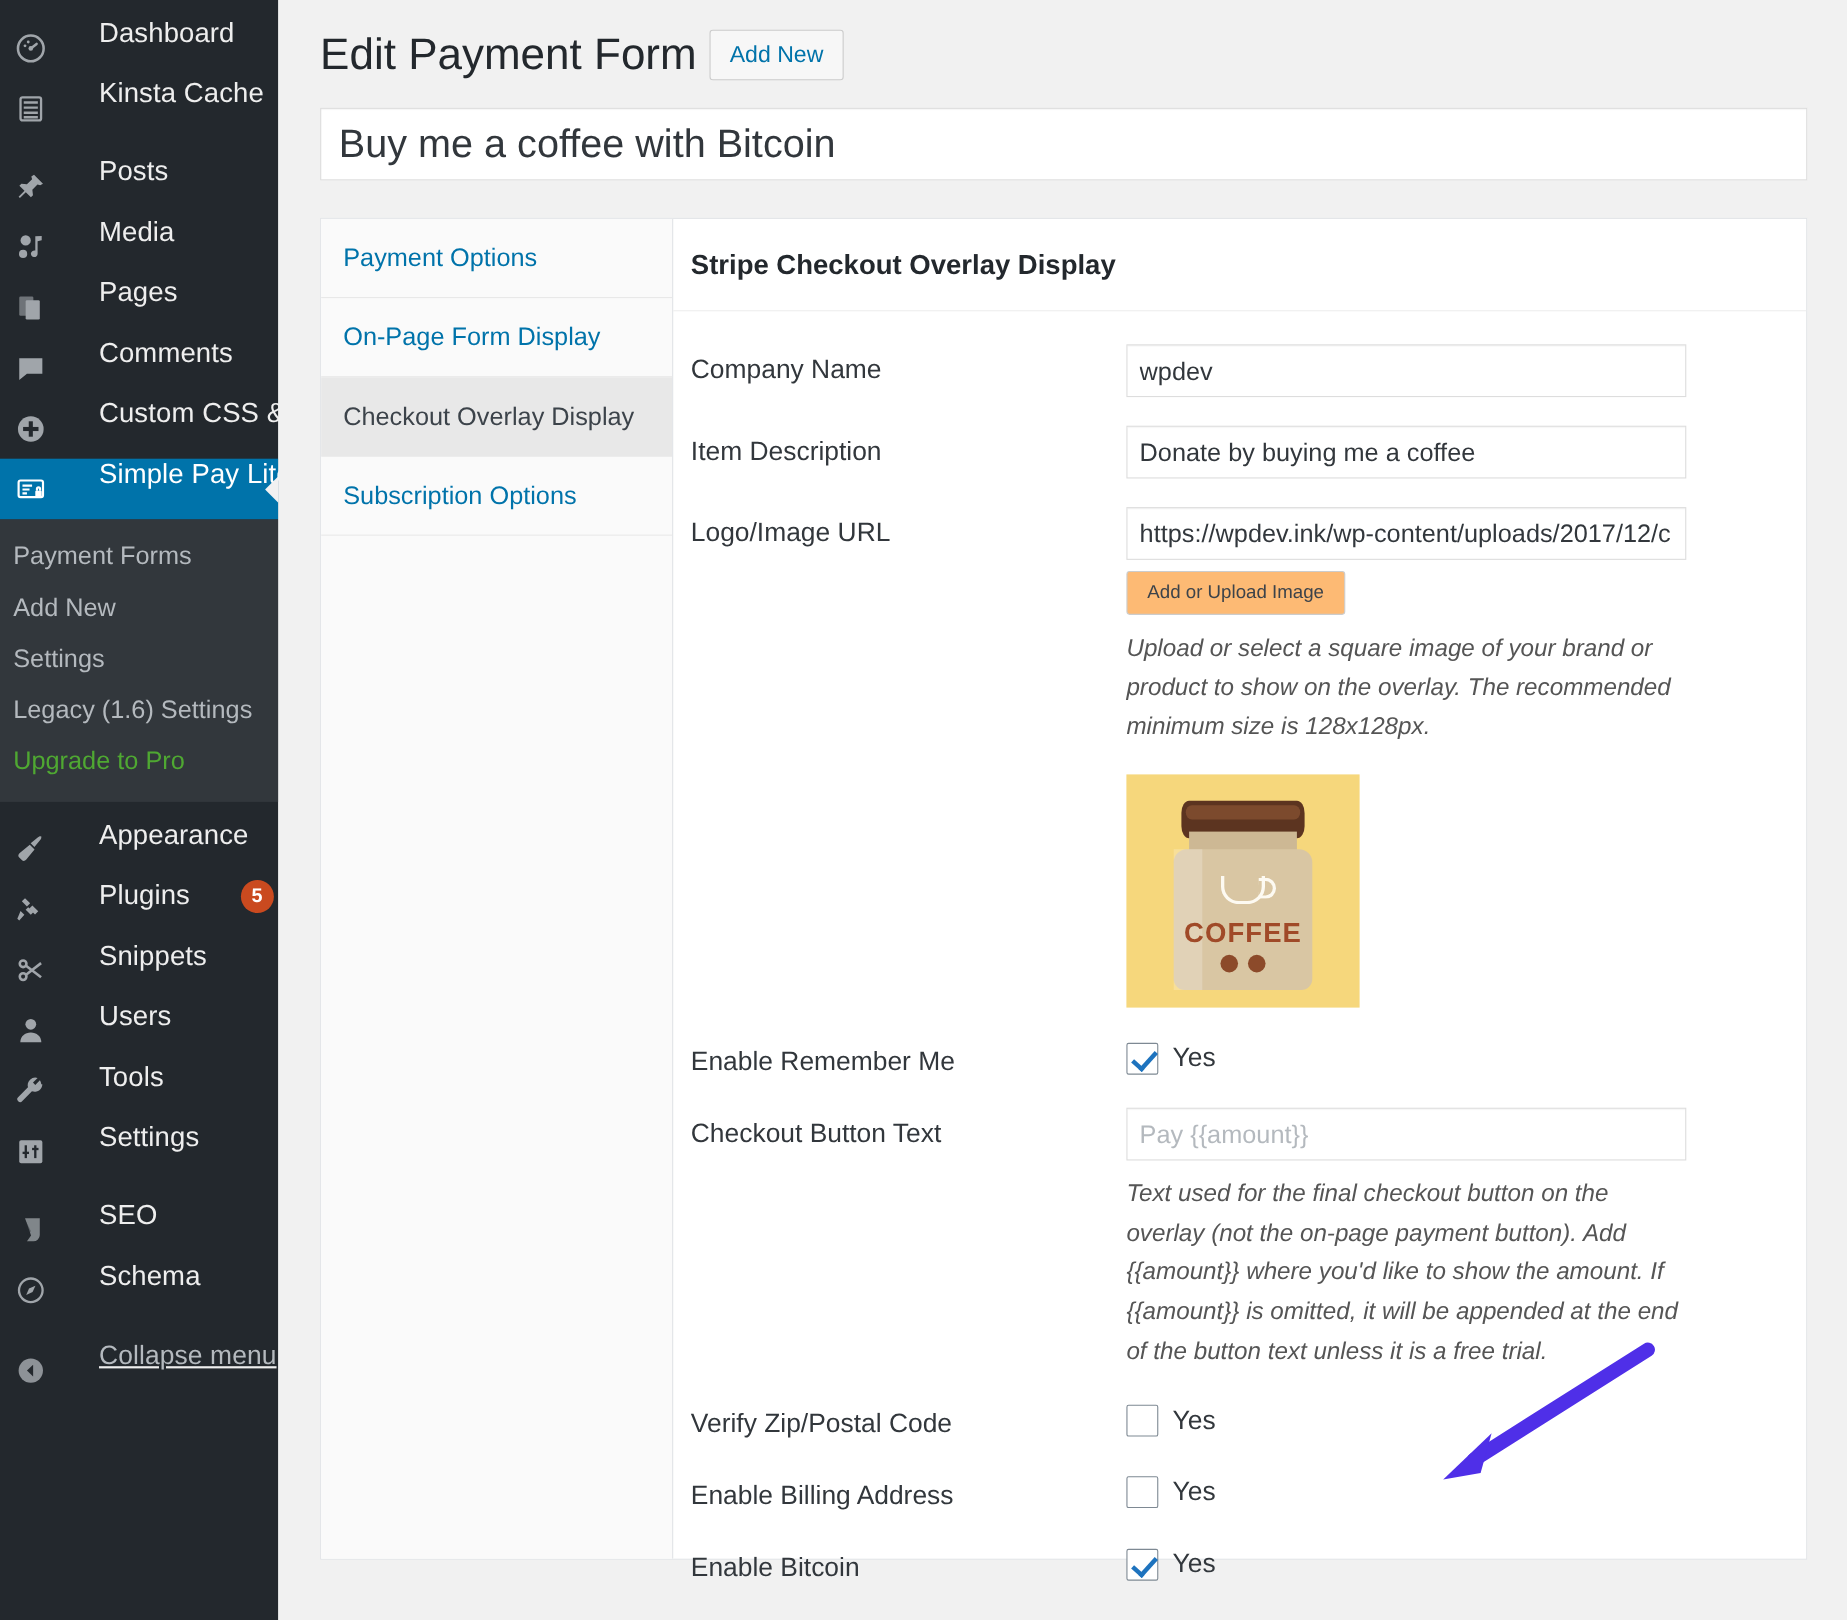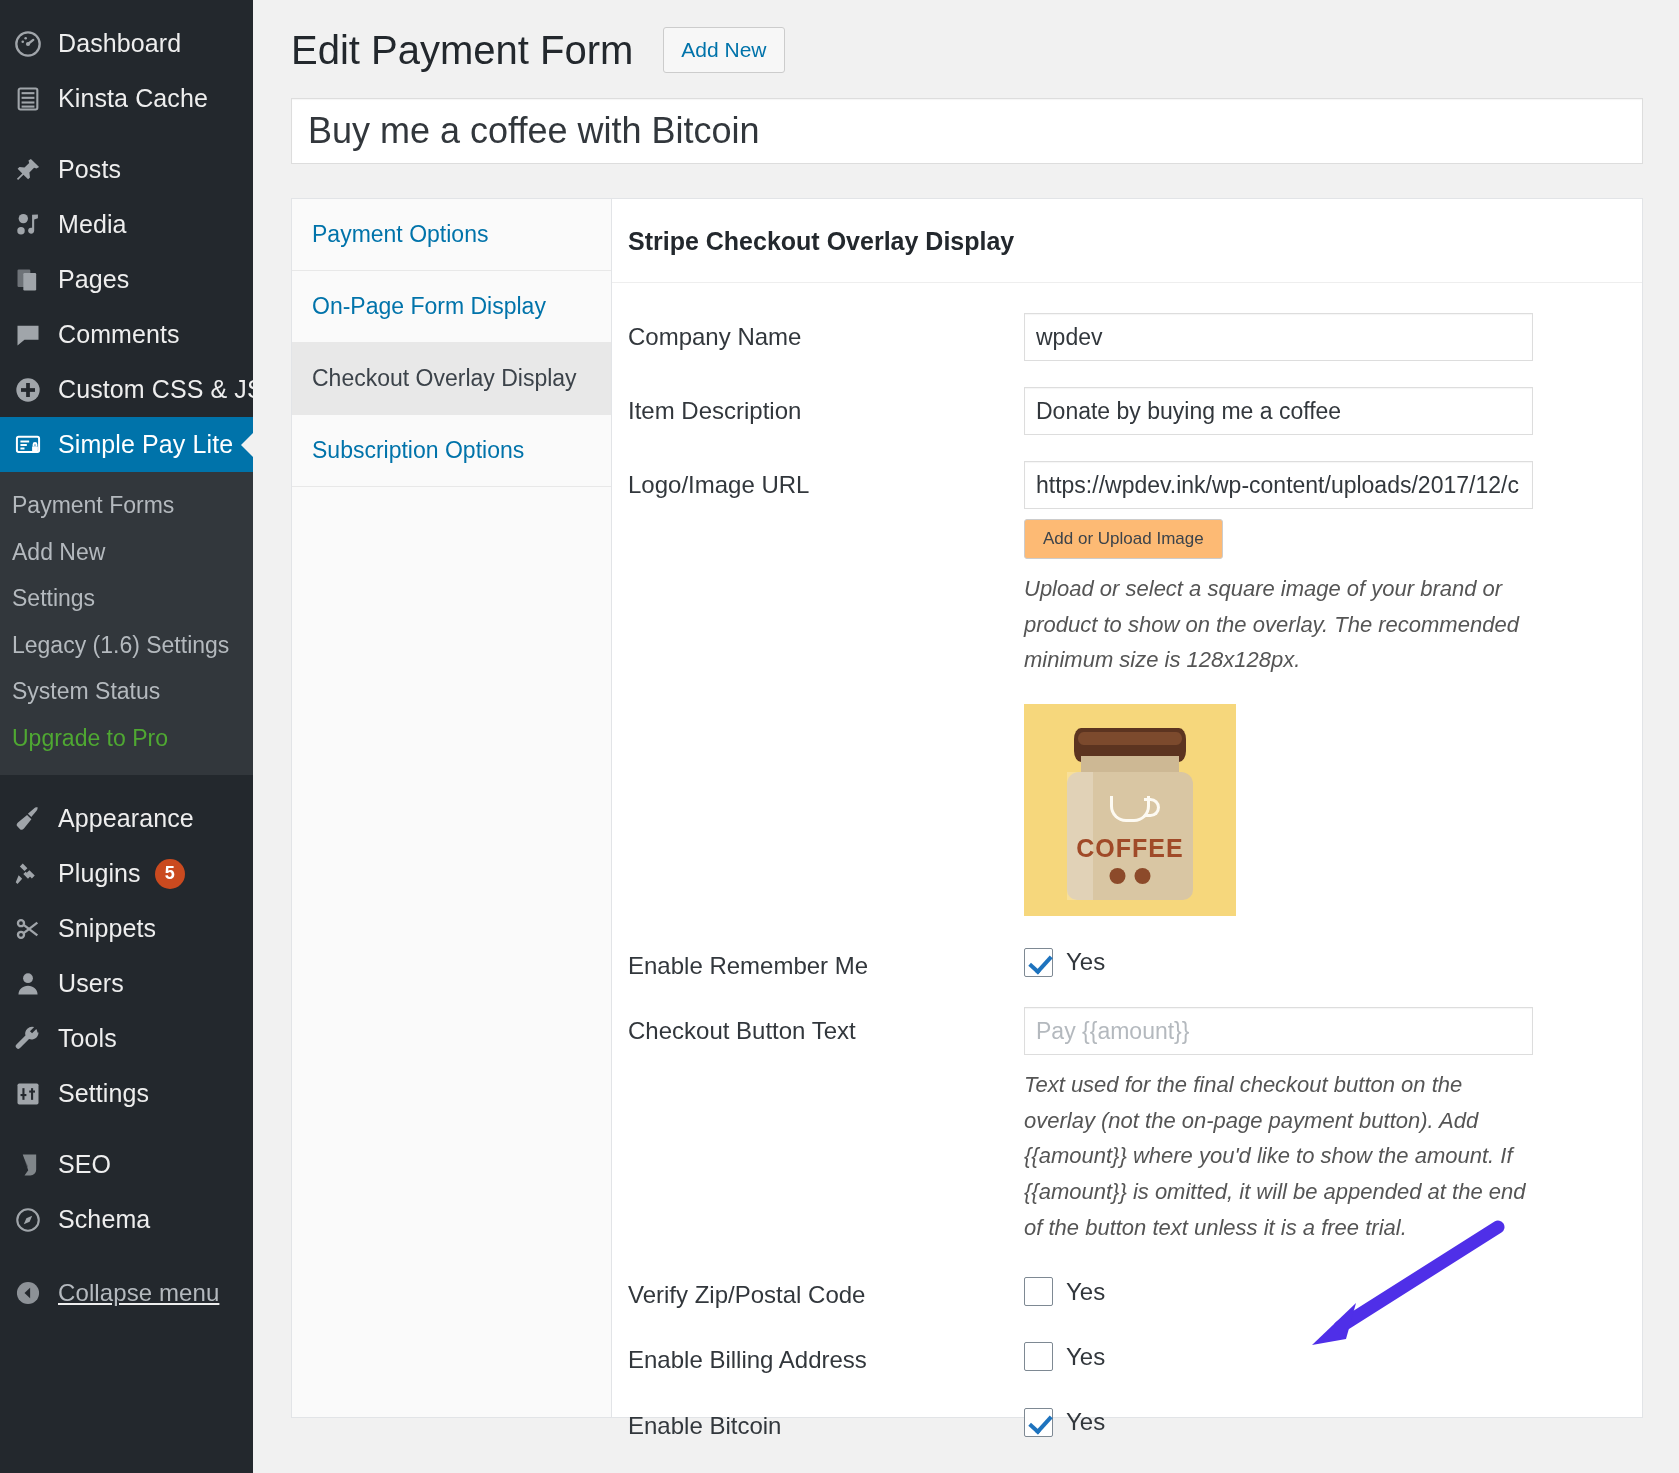--- a/index.html
+++ b/index.html
@@ -11,24 +11,24 @@
   body { display: flex; }
 
   
   #sidebar {
     width: 253px; min-width: 253px; height: 1473px;
     background: #23282d; color: #eee;
     display: flex; flex-direction: column;
     padding-top: 16px;
   }
   .menu-item {
-    display: flex; align-items: center;
+    display: flex; 
     height: 55px; padding-left: 14px;
     color: #eeeeee; font-size: 25px; font-weight: 400;
-    cursor: pointer; position: relative;
+    cursor: pointer; position: relative; gap: 32px;
   }
   .menu-item .mi-ico {
     width: 44px; min-width: 44px; display: flex;
     align-items: center; justify-content: flex-start;
     color: #a0a5aa;
   }
   .menu-item .mi-label { white-space: nowrap; letter-spacing: .1px; }
   .menu-item.active {
     background: #0073aa; color: #fff; font-weight: 400;
   }
@@ -60,21 +60,21 @@
     text-decoration: underline;
   }
   .collapse-row .mi-label { color: #b4b9be; font-size: 24px; }
 
   
   #main {
     flex: 1; height: 1473px; background: #f1f1f1;
     padding: 26px 36px 0 38px; overflow: hidden; position: relative;
   }
   #page-head {
-    display: flex; align-items: center; gap: 30px;
+    display: flex; align-items: center; gap: 12px;
     margin-bottom: 24px;
   }
   #page-title {
     font-size: 40px; font-weight: 400; color: #23282d;
     line-height: 1.2;
   }
   #add-new-btn {
     border: 1px solid #ccc; background: #f7f7f7;
     color: #0073aa; font-size: 21px;
     padding: 9px 17px; border-radius: 3px; cursor: pointer;
@@ -316,21 +316,20 @@
         </svg>
     </span>
     <span class="mi-label">Simple Pay Lite</span>
   </div>
 
   <div id="submenu">
     <span class="submenu-item">Payment Forms</span>
     <span class="submenu-item">Add New</span>
     <span class="submenu-item">Settings</span>
     <span class="submenu-item">Legacy (1.6) Settings</span>
-    <span class="submenu-item">System Status</span>
     <span class="submenu-item upgrade">Upgrade to Pro</span>
   </div>
 
   <div class="menu-sep"></div>
 
   <div class="menu-item">
     <span class="mi-ico">
       <svg width="28" height="28" viewBox="0 0 24 24" fill="currentColor">
           <path d="M20.5 2.4c-.8-.8-2-.5-3.6.8l-5 4.2 2.9 2.9 4.2-5c1.3-1.6 1.6-2.8.8-3.6z"></path>
           <path d="M11.2 8.6 3.4 15c-1.2 1-1.5 2.4-.6 3.3l2.4 2.4c.9.9 2.3.6 3.3-.6l6.4-7.8z"></path>

